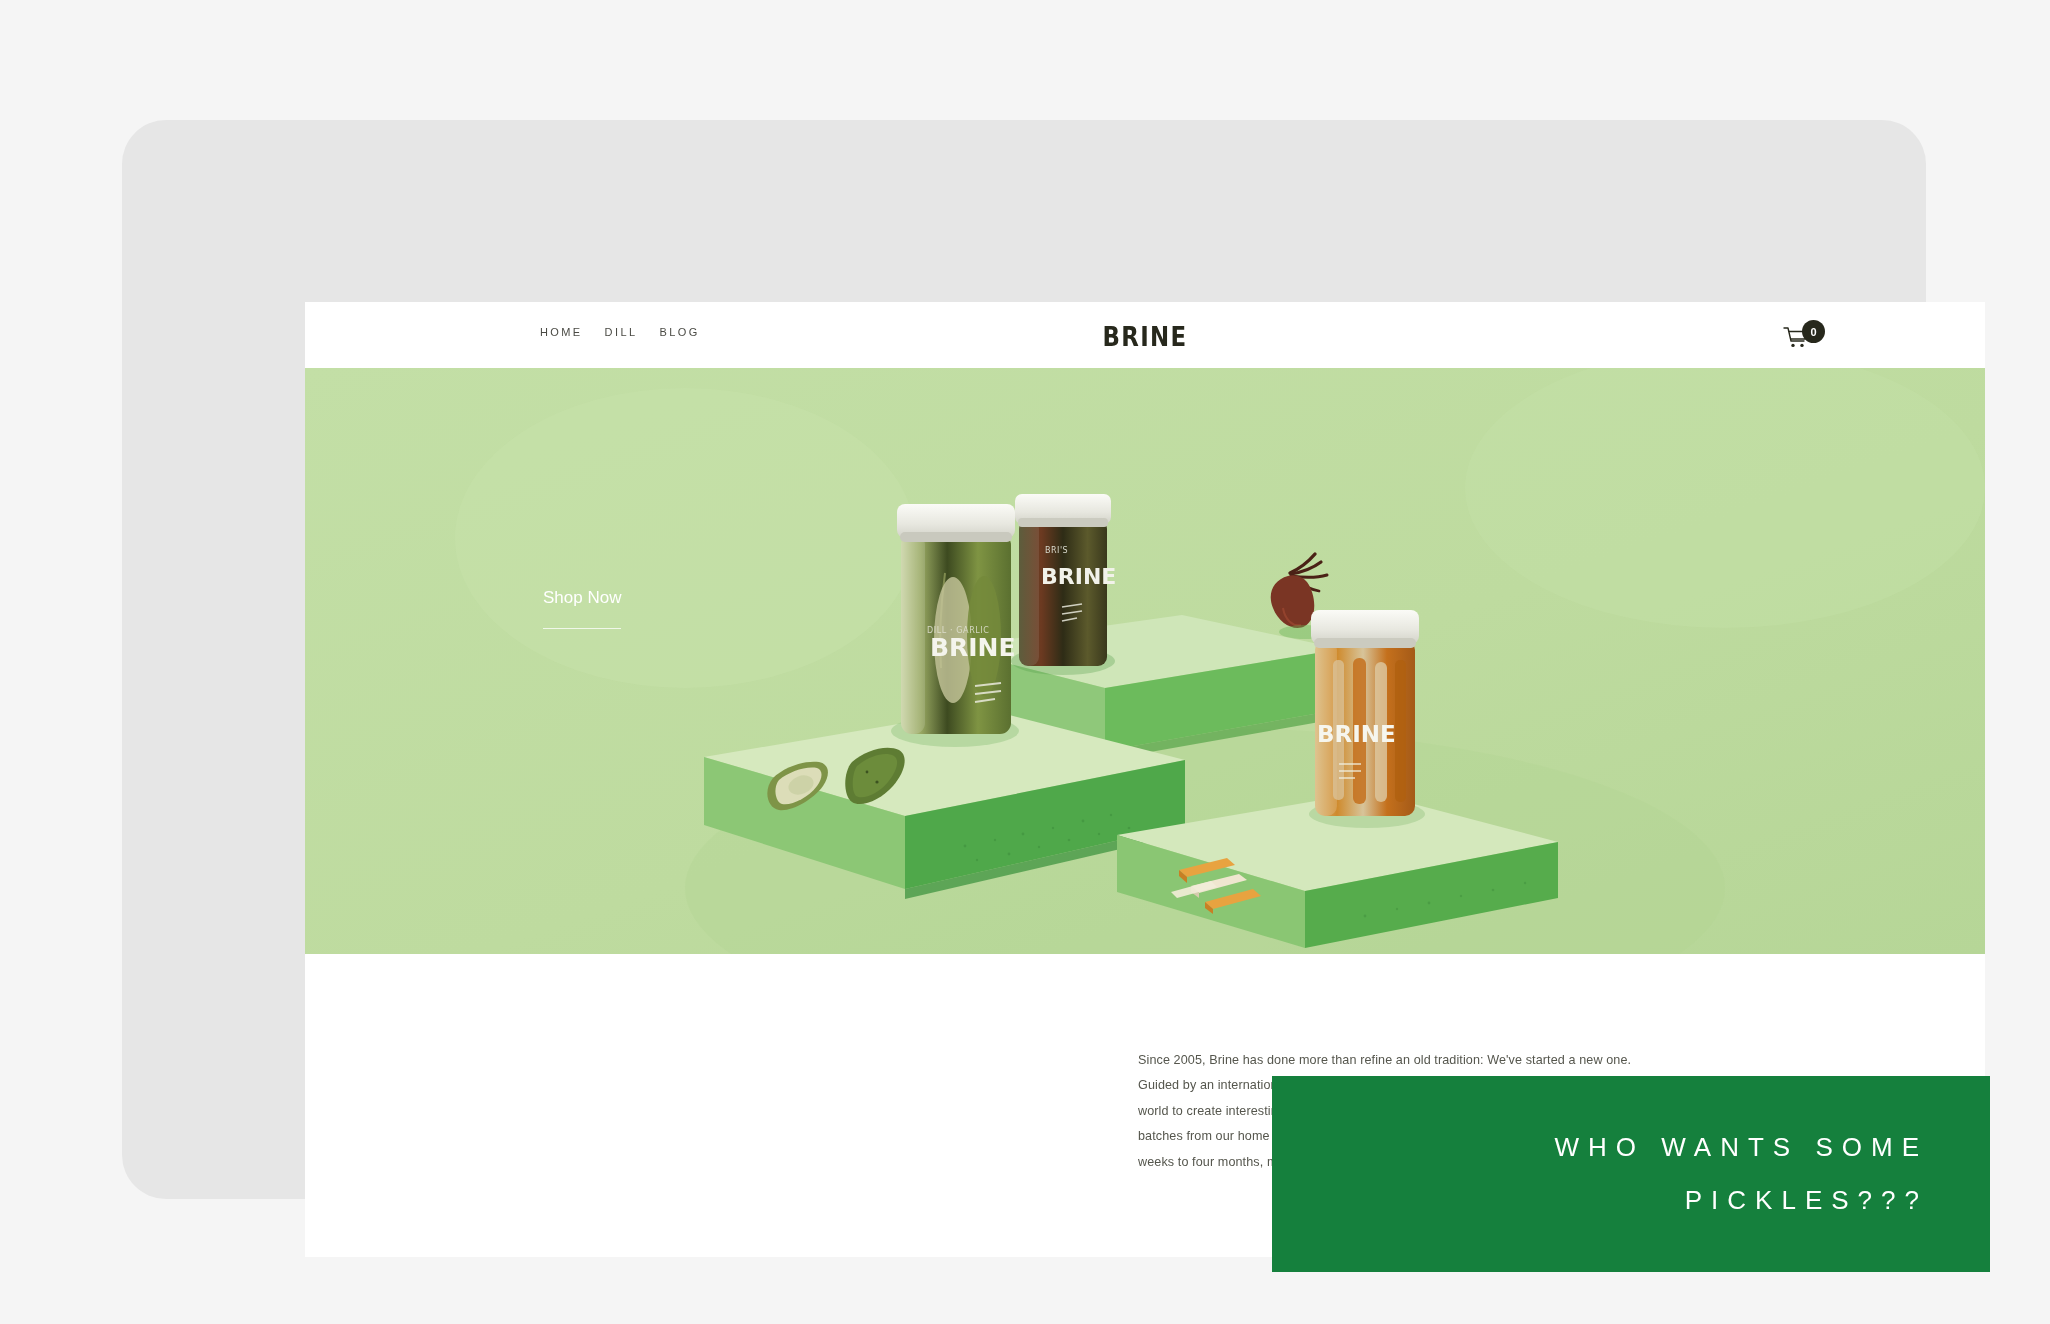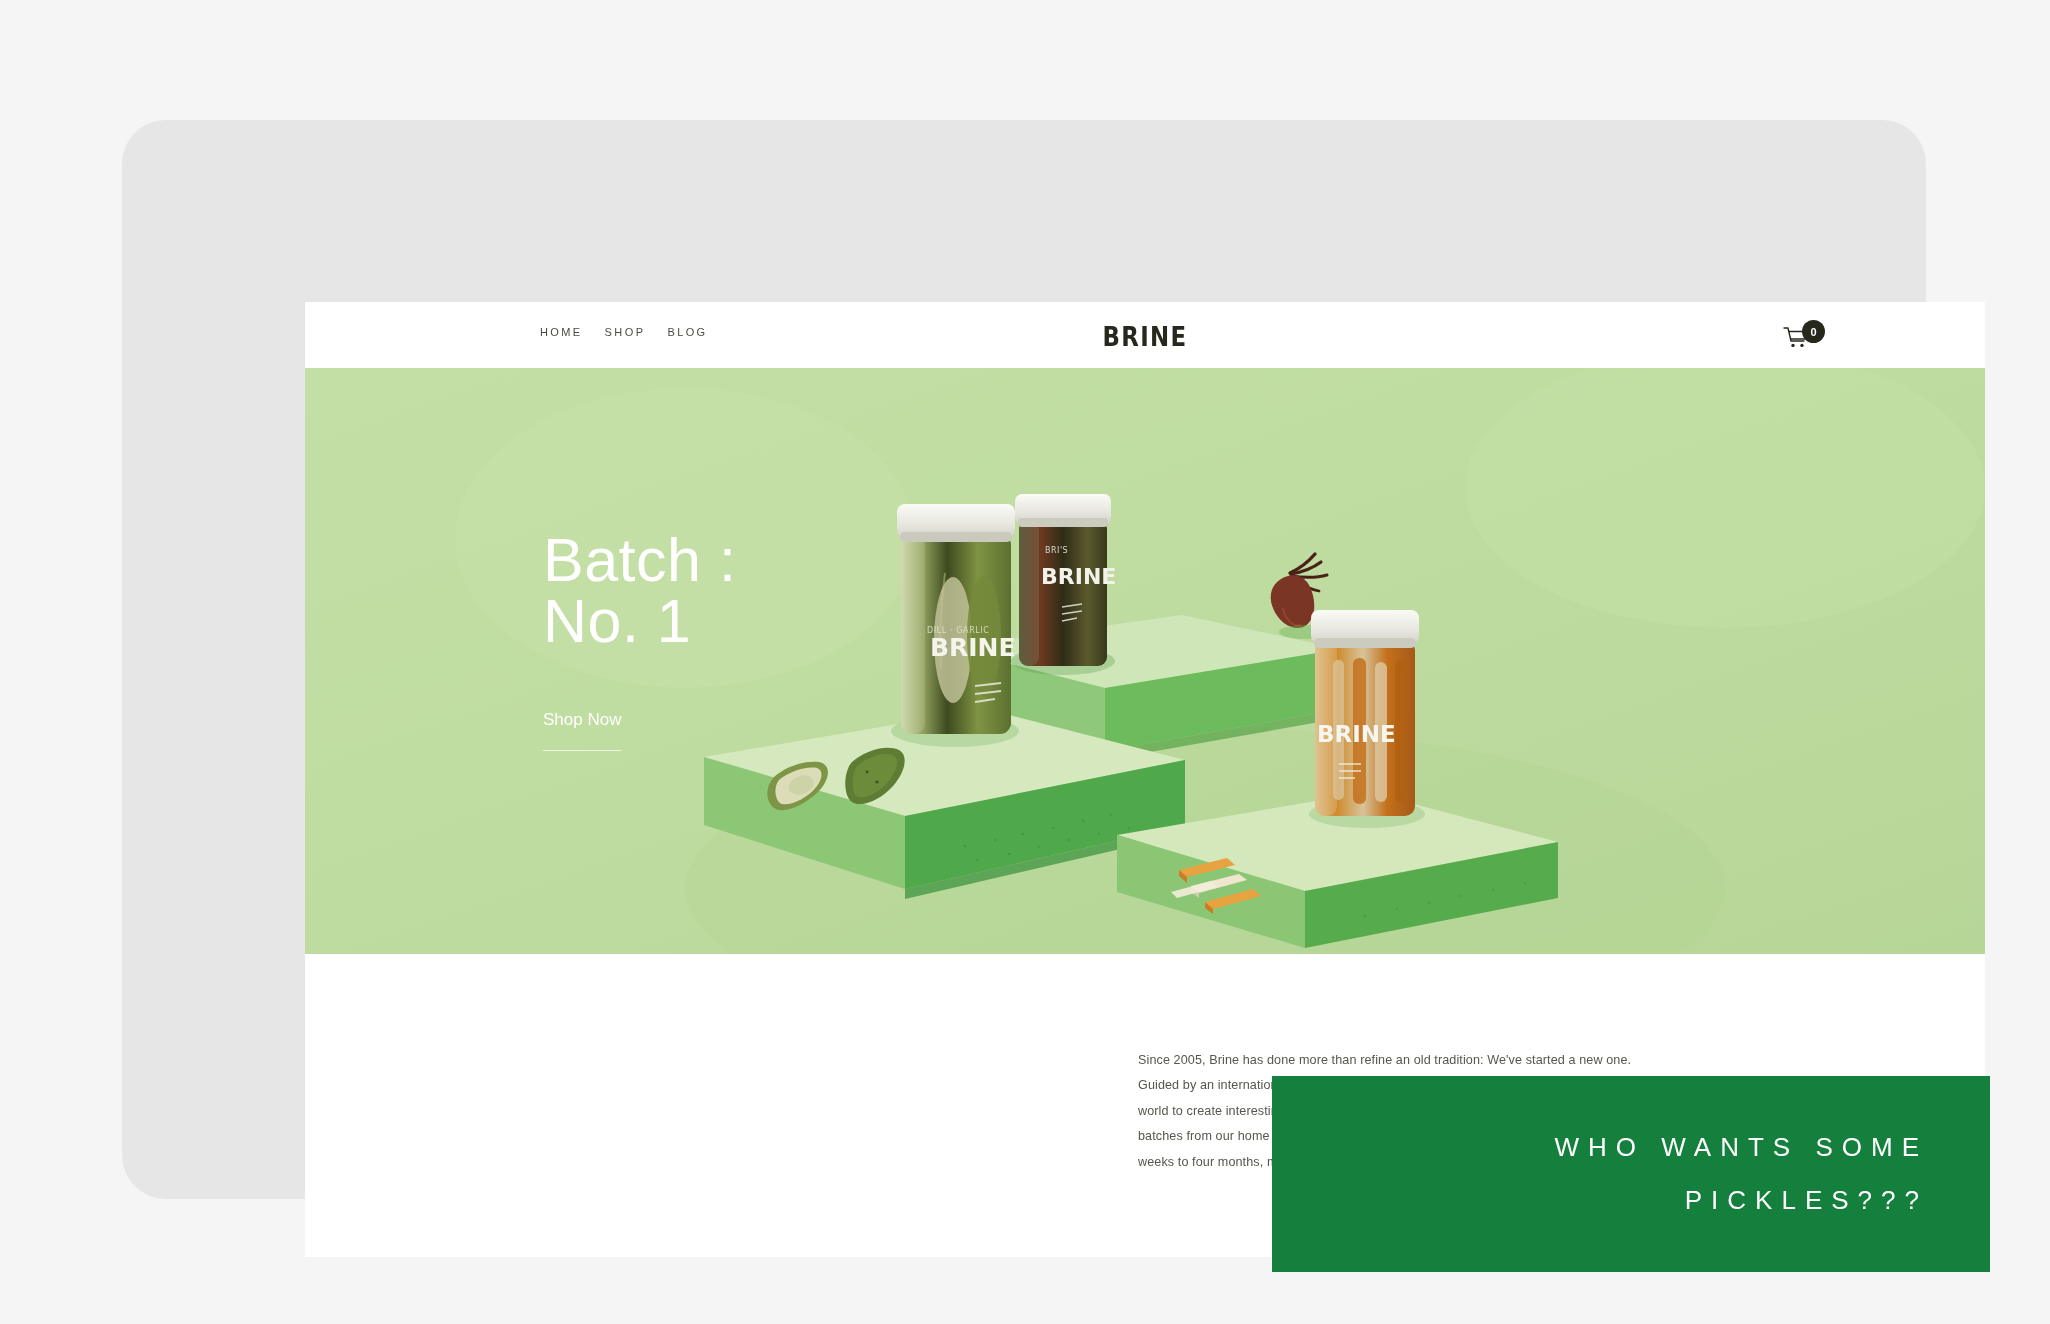--- a/index.html
+++ b/index.html
@@ -184,21 +184,21 @@
 <body>
 
 <div id="device-frame">
 
   <div id="browser-viewport">
 
     <header id="site-header">
 
       <nav id="primary-nav">
         <a href="#">HOME</a>
-        <a href="#">SHOP</a>
+        <a href="#">DILL</a>
         <a href="#">BLOG</a>
       </nav>
 
       <div id="brand-logo">BRINE</div>
 
       <div id="cart-widget">
         <span id="cart-icon">
           <svg width="28" height="24" viewBox="0 0 28 24" fill="none" stroke="#27281c" stroke-width="1.4" stroke-linecap="round" stroke-linejoin="round">
             <path d="M1 2 H5 L8 15 H21"></path>
             <path d="M6.2 5.5 H24 L22 13 H8"></path>
@@ -388,22 +388,20 @@
             <path d="M886 518 L894 525 L894 530 L886 524 Z" fill="#d6cbae"></path>
             <path d="M900 534 L948 521 L956 528 L908 541 Z" fill="#e8a340"></path>
             <path d="M900 534 L908 541 L908 546 L900 540 Z" fill="#c87f24"></path>
             <path d="M866 524 L906 513 L912 519 L872 530 Z" fill="#f2ecd8" opacity="0.9"></path>
           </g>
 
         </svg>
       </div>
 
       <div id="hero-copy">
-        <h1 id="hero-title">Batch :
-No. 1</h1>
         <a id="hero-cta" href="#">Shop Now</a>
       </div>
 
     </section>
 
     <section id="about-section">
       <p id="about-body">Since 2005, Brine has done more than refine an old tradition: We've started a new one. Guided by an international palate, we fuse unique pickling techniques from around the world to create interesting flavors and textures. Brine makes everything in small batches from our home in L.A.. To achieve optimal flavor, our products age from three weeks to four months, making every pickle worth your patience.</p>
     </section>
 
   </div>

